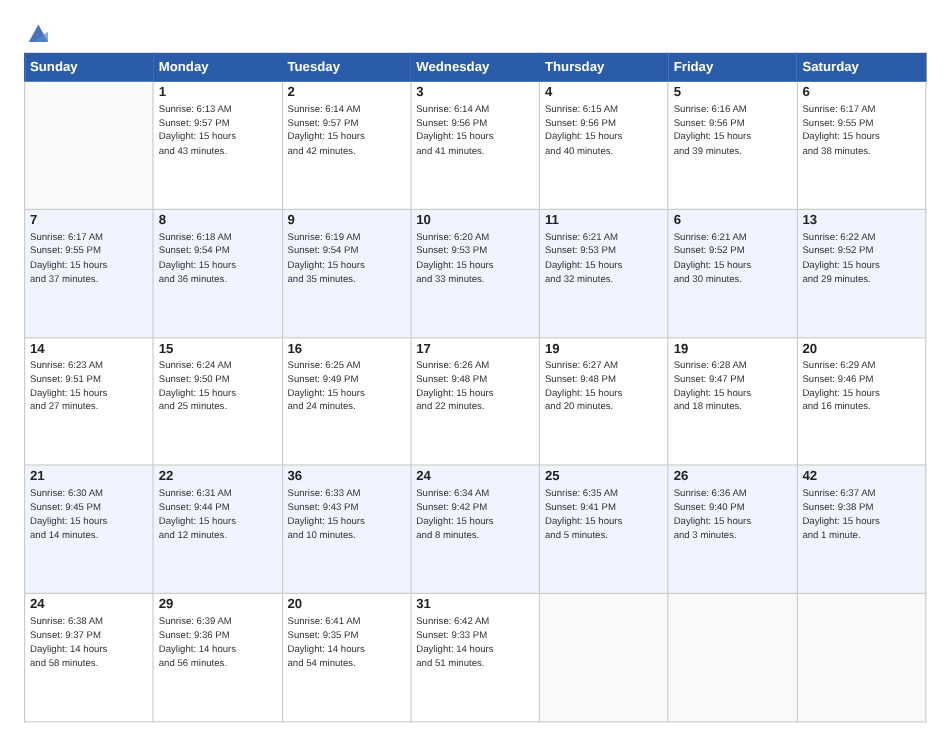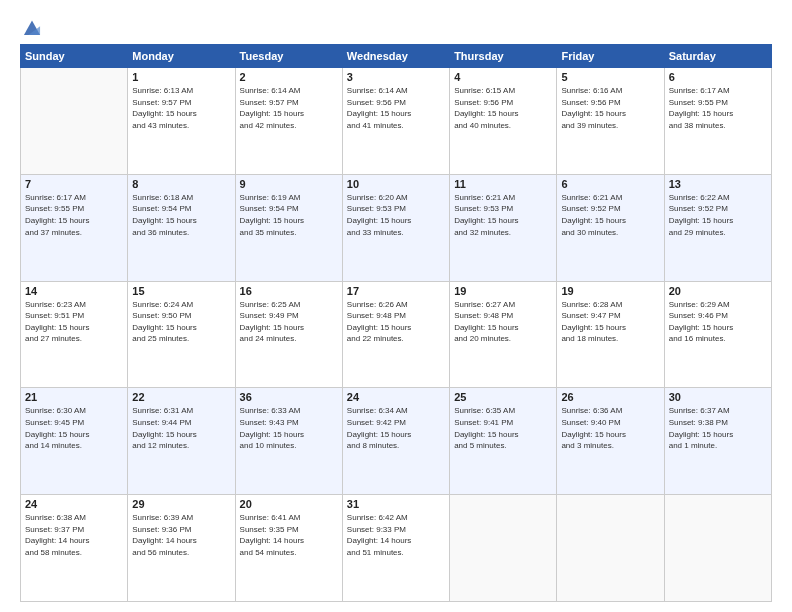--- a/index.html
+++ b/index.html
@@ -243,21 +243,21 @@
           </td>
           <td>
             <span class="day-num">25</span>
             <div class="day-info">Sunrise: 6:35 AM<br>Sunset: 9:41 PM<br>Daylight: 15 hours<br> and 5 minutes.</div>
           </td>
           <td>
             <span class="day-num">26</span>
             <div class="day-info">Sunrise: 6:36 AM<br>Sunset: 9:40 PM<br>Daylight: 15 hours<br> and 3 minutes.</div>
           </td>
           <td>
-            <span class="day-num">30</span>
+            <span class="day-num">42</span>
             <div class="day-info">Sunrise: 6:37 AM<br>Sunset: 9:38 PM<br>Daylight: 15 hours<br> and 1 minute.</div>
           </td>
         </tr>
         <tr>
           <td>
             <span class="day-num">24</span>
             <div class="day-info">Sunrise: 6:38 AM<br>Sunset: 9:37 PM<br>Daylight: 14 hours<br> and 58 minutes.</div>
           </td>
           <td>
             <span class="day-num">29</span>

